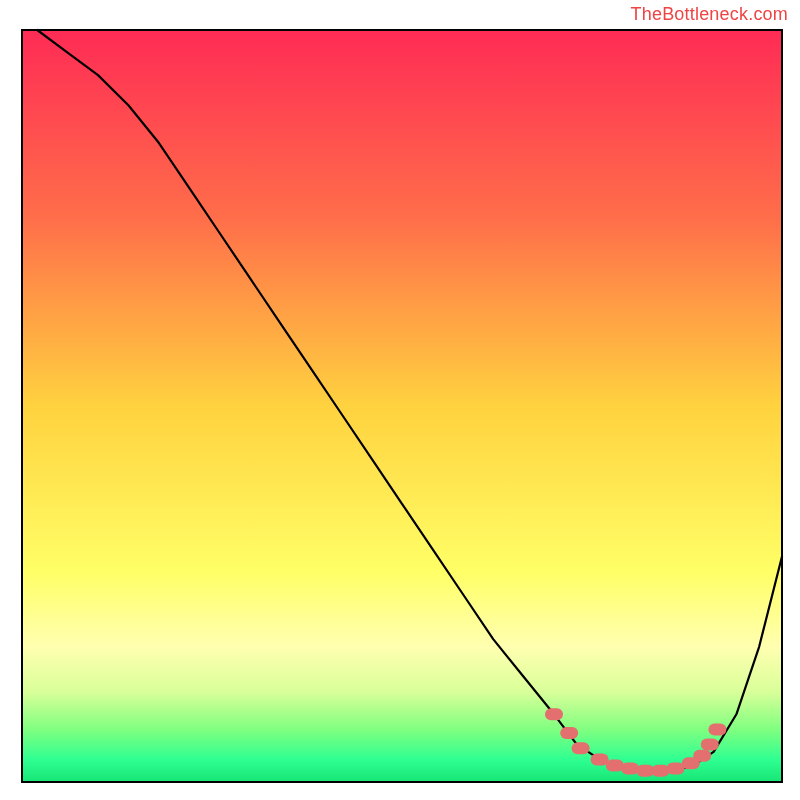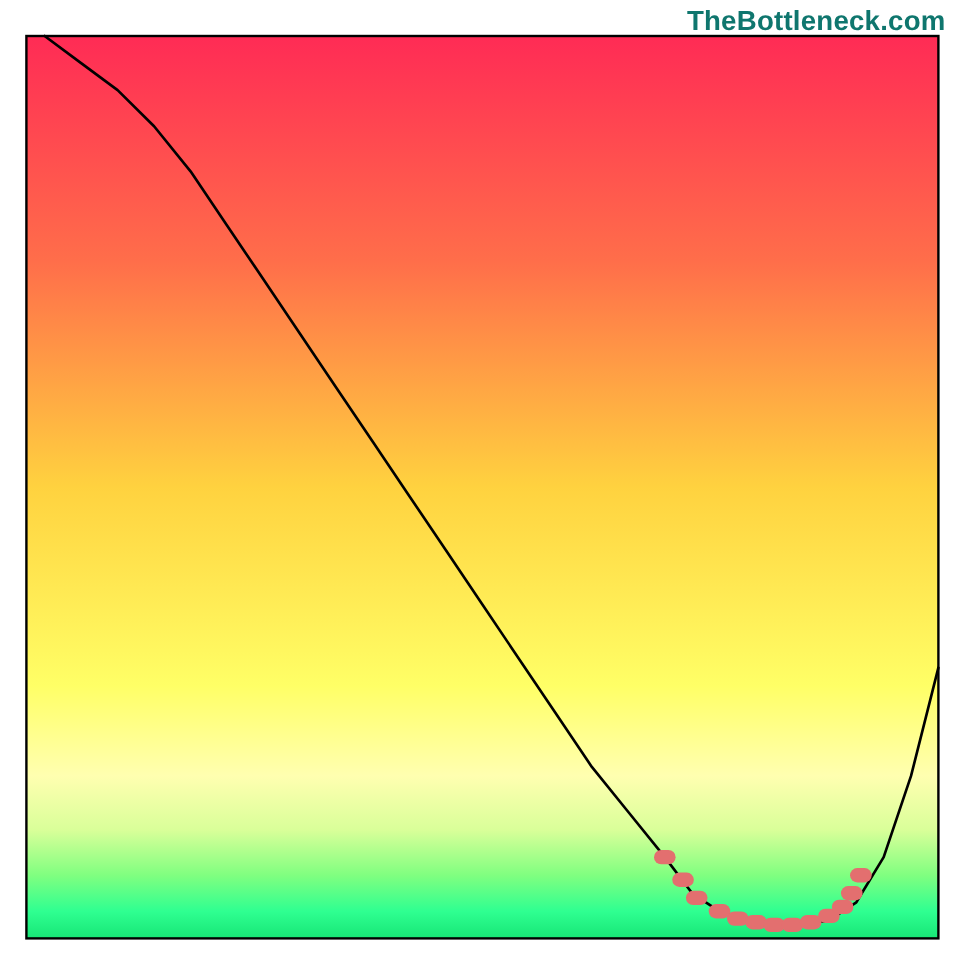--- a/index.html
+++ b/index.html
@@ -13,23 +13,23 @@
   }
   .container {
     position: relative;
     width: 800px;
     height: 800px;
   }
   .watermark {
     position: absolute;
     top: 4px;
     right: 12px;
-    font-size: 23px;
-    font-weight: 700;
-    color: #0f766e;
+    font-size: 18px;
+    font-weight: 400;
+    color: #ef4444;
     letter-spacing: 0.2px;
     z-index: 10;
   }
   svg {
     display: block;
   }
 </style>
 </head>
 <body>
 

